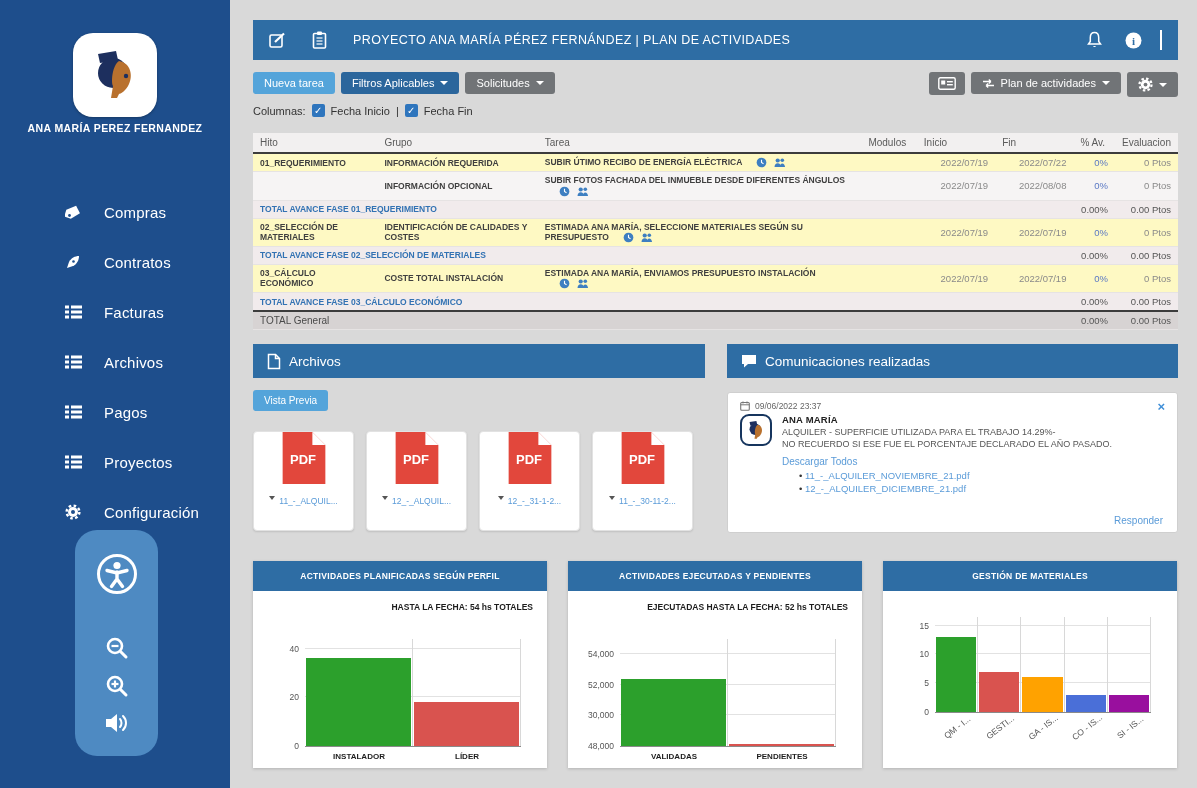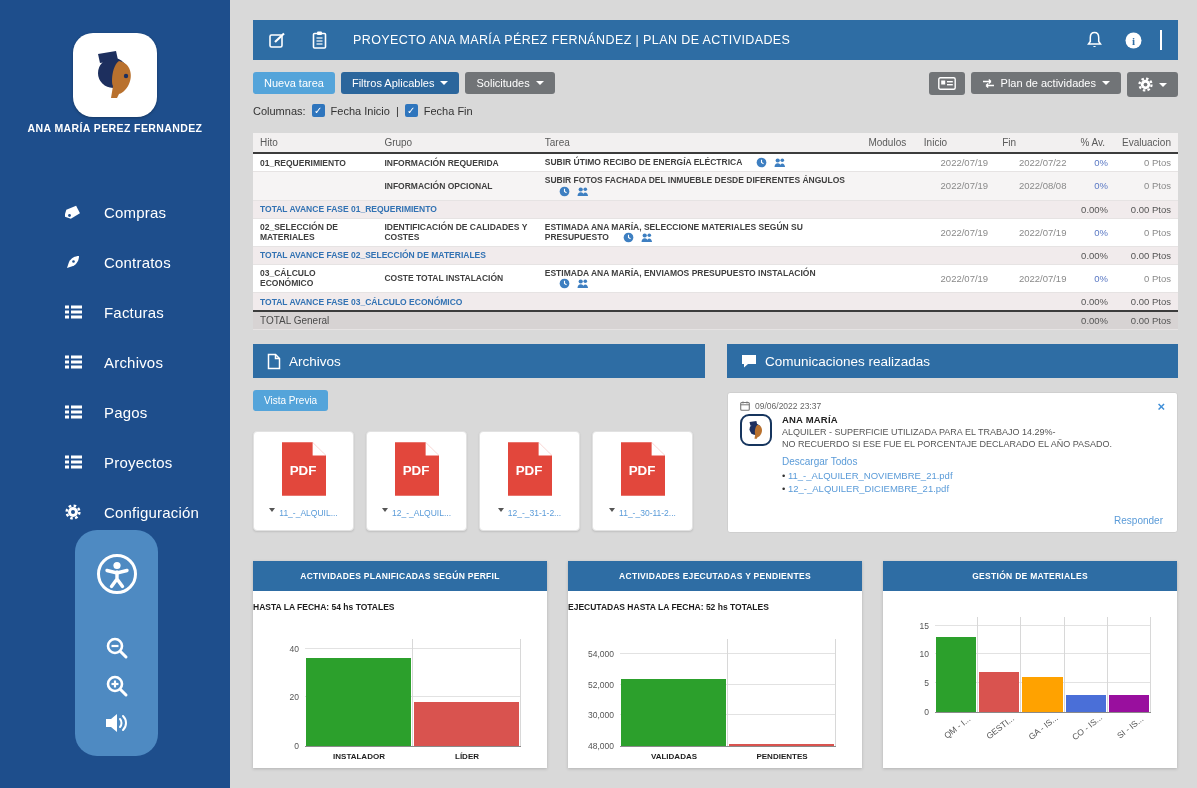--- a/index.html
+++ b/index.html
@@ -33,21 +33,21 @@
   .btn-light { background:#54a4da;text-align:right; }
   .btn-dark  { background:#2b669c; }
   .btn-gray  { background:#717477; }
   .caret { display:inline-block; width:0; height:0; border-left:4px solid transparent; border-right:4px solid transparent; border-top:4px solid #fff; margin-left:6px; }
   .toolbar .spacer { flex:1; }
 
   .cols-row { margin-top:7px; font-size:11px; color:#333; display:flex; align-items:center; gap:6px; }
   .cb { width:13px; height:13px; background:#2e75bd; border-radius:2px; color:#fff; font-size:10px; line-height:13px; text-align:center; display:inline-block; cursor:pointer; }
 
   
-  table.grid { margin-top:16px; width:100%; border-collapse:collapse; background:#ffffff; font-size:9.5px; }
+  table.grid { margin-top:16px; width:100%; border-collapse:collapse; background:#fef9c3; font-size:9.5px; }
   table.grid th { background:#f2f0f0; color:#5a5a5a; font-weight:normal; font-size:10px; text-align:left; padding:4px 7px; border-bottom:2px solid #3c3c3c; }
   table.grid td { padding:3px 7px; border-bottom:1px solid #e6e3e3; vertical-align:middle; }
   td.c-strong { font-weight:bold; font-size:8.5px; color:#3f3f3f; letter-spacing:0; }
   td.c-date, td.c-eval { color:#8a8a8a; text-align:right; }
   td.c-av { text-align:right; }
   td.c-av a { color:#5b79c4; text-decoration:none; }
   th.r { text-align:right; }
   .ticons { display:inline-flex; gap:6px; margin-left:14px; vertical-align:middle; }
   tr.alt td { background:#f6f4f4; }
   tr.total-row td { background:#f1ebec; }
@@ -57,45 +57,45 @@
   tr.grand-row .tv { text-align:right; color:#555; font-size:9.5px; }
 
   
   .panels { margin-top:14px; display:flex; gap:22px; }
   .panel { width:452px; }
   .panel-head { height:34px; background:#2e6da4; color:#fff; display:flex; align-items:center; padding:0 14px; font-size:13.5px; }
   .panel-head .ph-icon { margin-right:8px; display:flex; }
   .vista-btn { margin-top:12px; }
   .pdf-row { margin-top:20px; display:flex; gap:12px; }
   .pdf-card { width:101px; height:100px; background:#fff; border:1px solid #e2e2e2; border-radius:4px; box-shadow:0 1px 2px rgba(0,0,0,.12);
-              display:flex; flex-direction:column; align-items:center; justify-content:flex-end; padding-bottom:12px; cursor:pointer; }
+              display:flex; flex-direction:column; align-items:center; justify-content:flex-end; padding-bottom:24px; cursor:pointer; }
   .pdf-card svg { margin-bottom:12px; }
   .pdf-name { font-size:8.5px; color:#5a9bd8; display:flex; align-items:flex-start; gap:4px; white-space:nowrap; }
   .pdf-name .dcaret { border-top-color:#555; margin-left:0; border-left-width:3.5px; border-right-width:3.5px; border-top-width:4px; }
 
   .msg-card { margin-top:14px; background:#fff; border:1px solid #cfcfcf; border-radius:3px; padding:8px 12px 8px 12px; height:141px; position:relative; }
   .msg-date { font-size:8.5px; color:#666; display:flex; align-items:center; gap:5px; }
   .msg-close { position:absolute; right:12px; top:6px; color:#3f8fd8; font-size:13px; font-weight:bold; cursor:pointer; }
   .msg-author-row { display:flex; align-items:flex-start; margin-top:3px; }
   .mini-avatar { width:32px; height:32px; background:#fff; border:2.5px solid #16355e; border-radius:9px; display:flex; align-items:center; justify-content:center; }
   .msg-body { margin-left:10px; flex:1; }
   .msg-author { font-size:9.5px; font-weight:bold; color:#222; letter-spacing:.2px; }
   .msg-line { font-size:9px; color:#555; margin-top:2px; }
   .dl-all { font-size:10px; color:#5a9bd8; margin-top:7px; cursor:pointer; }
   .att-list { margin-top:3px; }
-  .att-item { font-size:9.5px; color:#5a9bd8; margin-left:0; margin-top:2px; cursor:pointer; }
+  .att-item { font-size:9.5px; color:#5a9bd8; margin-left:17px; margin-top:2px; cursor:pointer; }
   .att-item::before { content:"•  "; color:#333; }
   .reply-link { position:absolute; right:14px; bottom:6px; font-size:10px; color:#5a9bd8; cursor:pointer; }
 
   
   .charts { margin-top:28px; display:flex; gap:21px; }
   .chart-card { width:294px; height:207px; background:#fff; box-shadow:0 1px 3px rgba(0,0,0,.18); }
   .chart-head { height:30px; background:#2e6da4; color:#fff; font-size:8.5px; font-weight:bold; letter-spacing:.3px;
                 display:flex; align-items:center; justify-content:center; text-transform:uppercase; }
-  .chart-sub { text-align:left; font-size:8.5px; font-weight:bold; color:#1d1d1d; margin:11px 14px 0 0; height:11px; }
+  .chart-sub { text-align:right; font-size:8.5px; font-weight:bold; color:#1d1d1d; margin:11px 14px 0 0; height:11px; }
   .plot { position:relative; margin:26px 26px 0 52px; border-bottom:1px solid #8a8a8a; }
   .gridline { position:absolute; left:0; right:0; height:1px; background:#e2e2e2; }
   .ytick { position:absolute; left:-48px; width:42px; text-align:right; font-size:8.5px; color:#555; transform:translateY(50%); }
   .bars { position:absolute; left:0; right:0; top:0; bottom:0; display:flex; }
   .bcell { flex:1; display:flex; align-items:flex-end; justify-content:center; border-right:1px solid #d8d8d8; height:100%; }
   .bar { width:calc(100% - 2px); }
   .xlabels { display:flex; margin:5px 26px 0 52px; }
   .xlabels span { flex:1; text-align:center; font-size:8px; font-weight:bold; color:#1d1d1d; }
   .xlabels.rot { margin-top:2px; }
   .xlabels.rot span { transform:rotate(-38deg) translate(-4px,6px); font-weight:normal; color:#555; font-size:8.5px; white-space:nowrap; }

